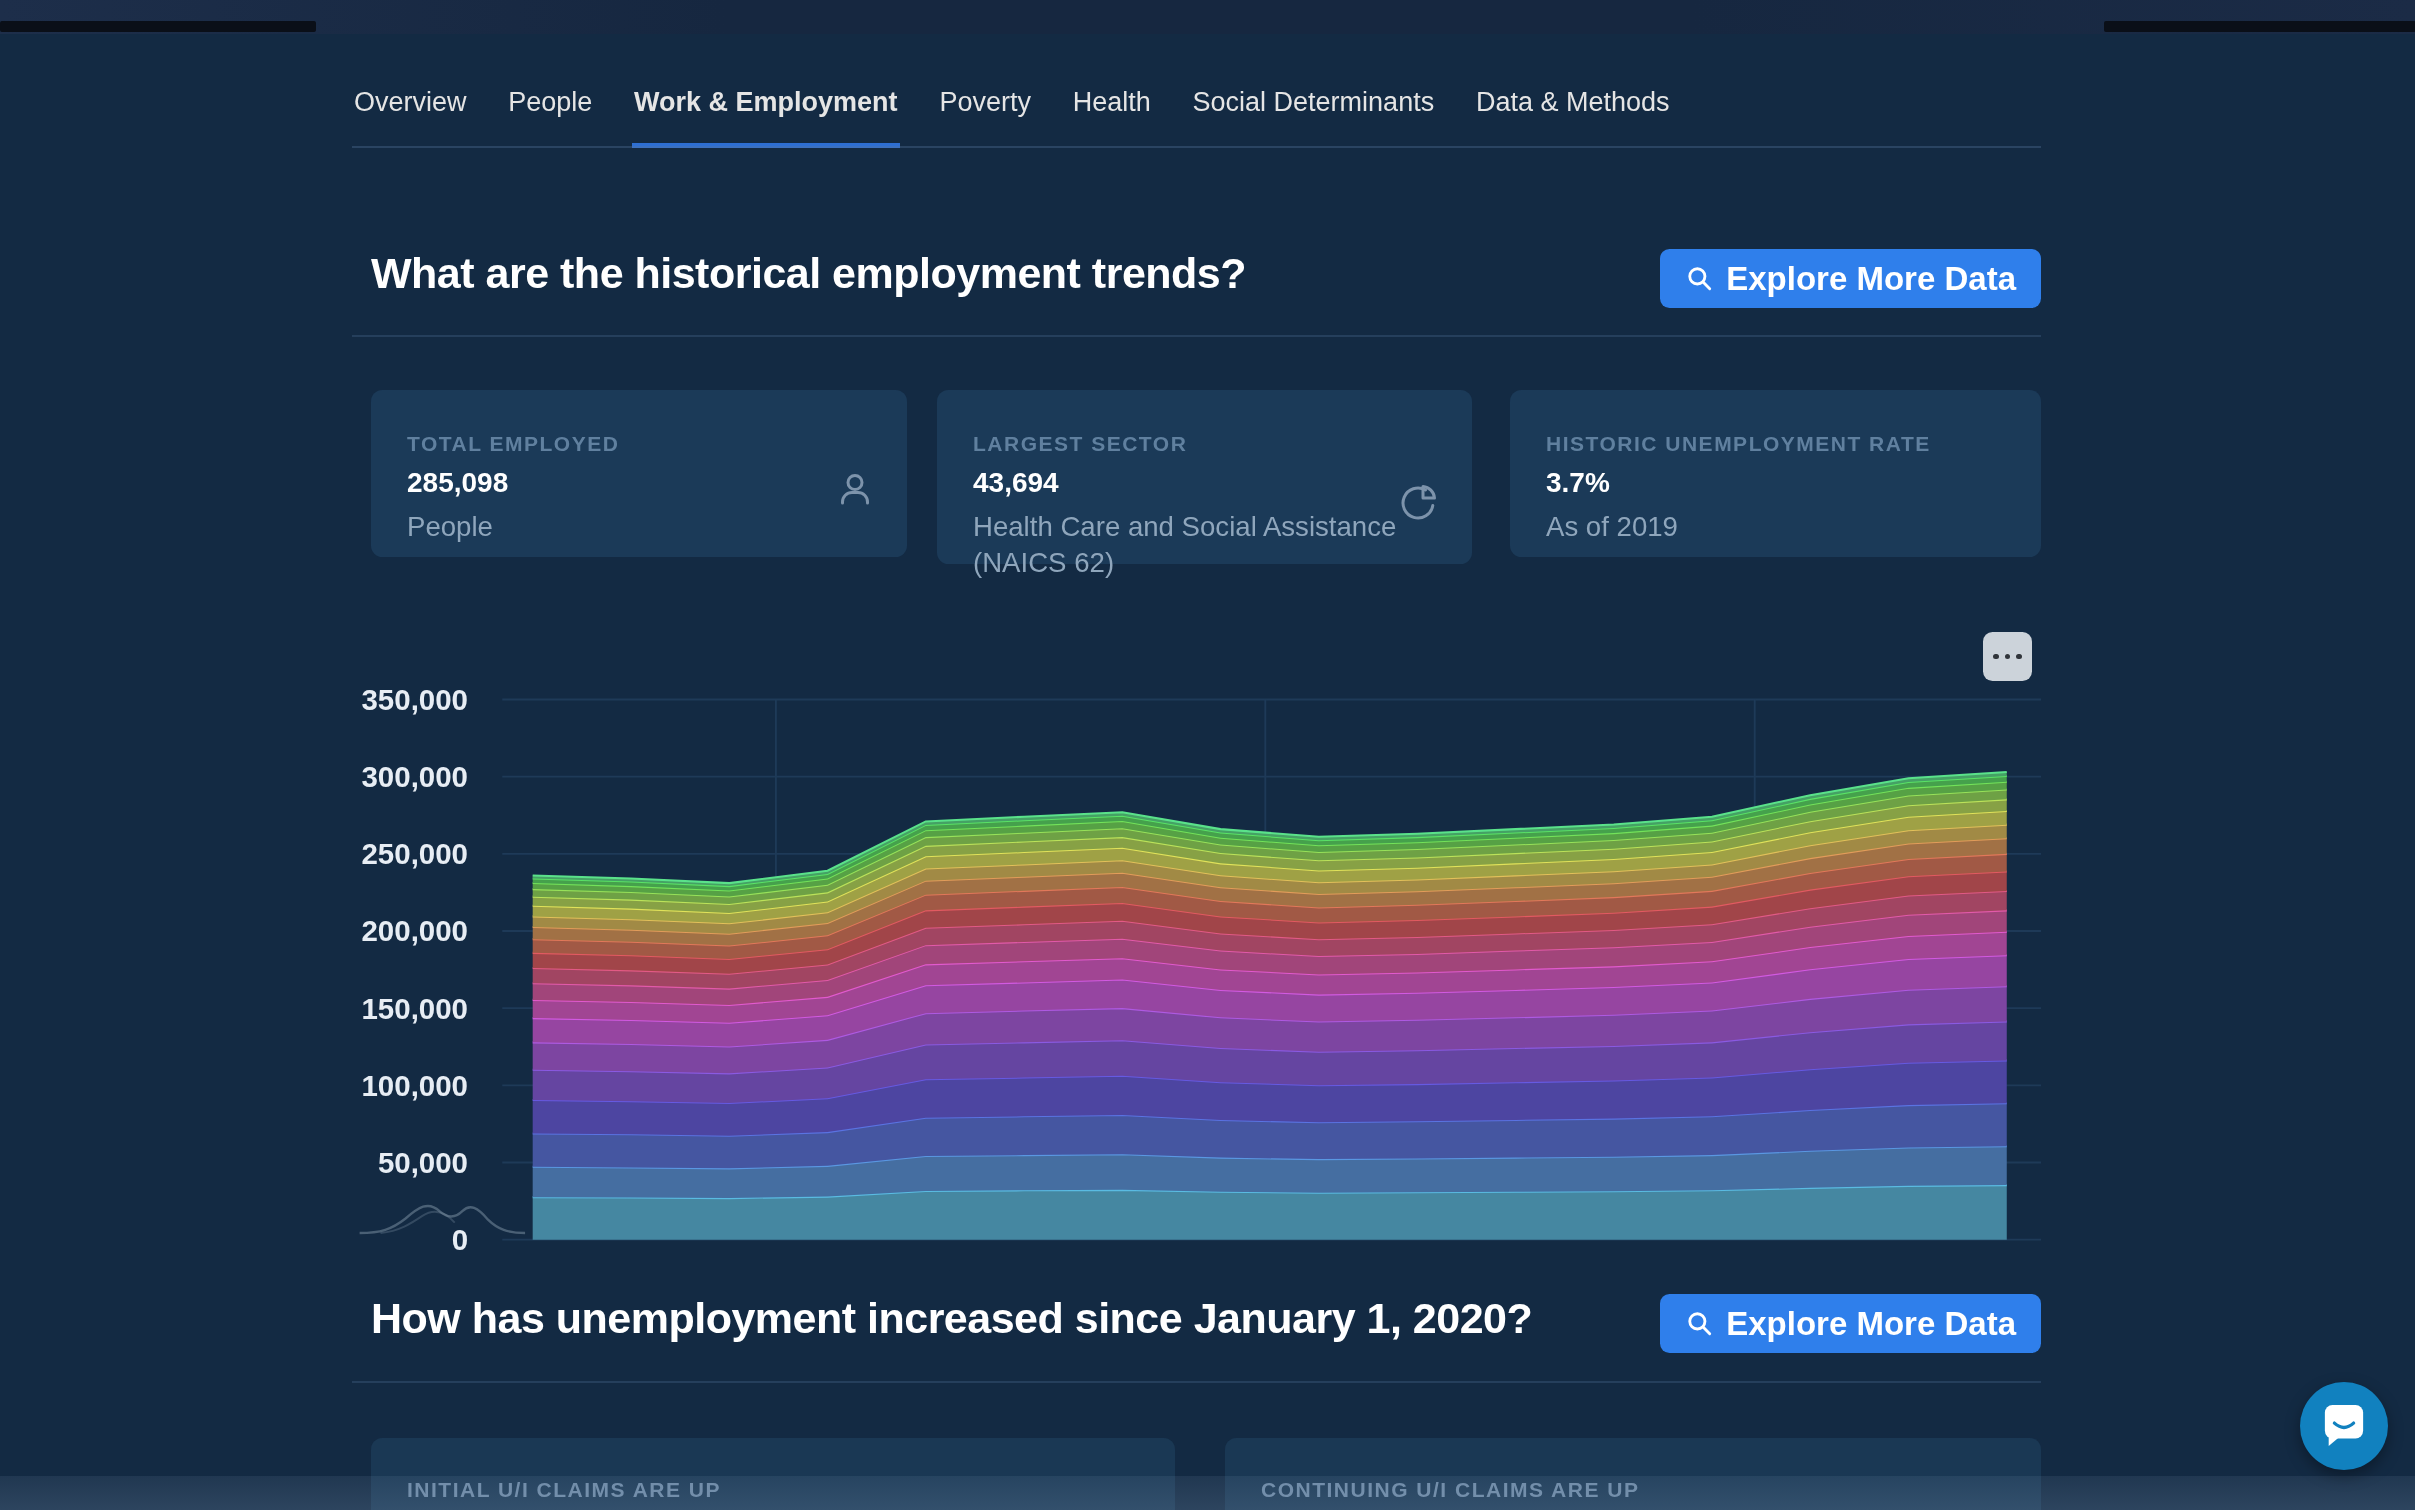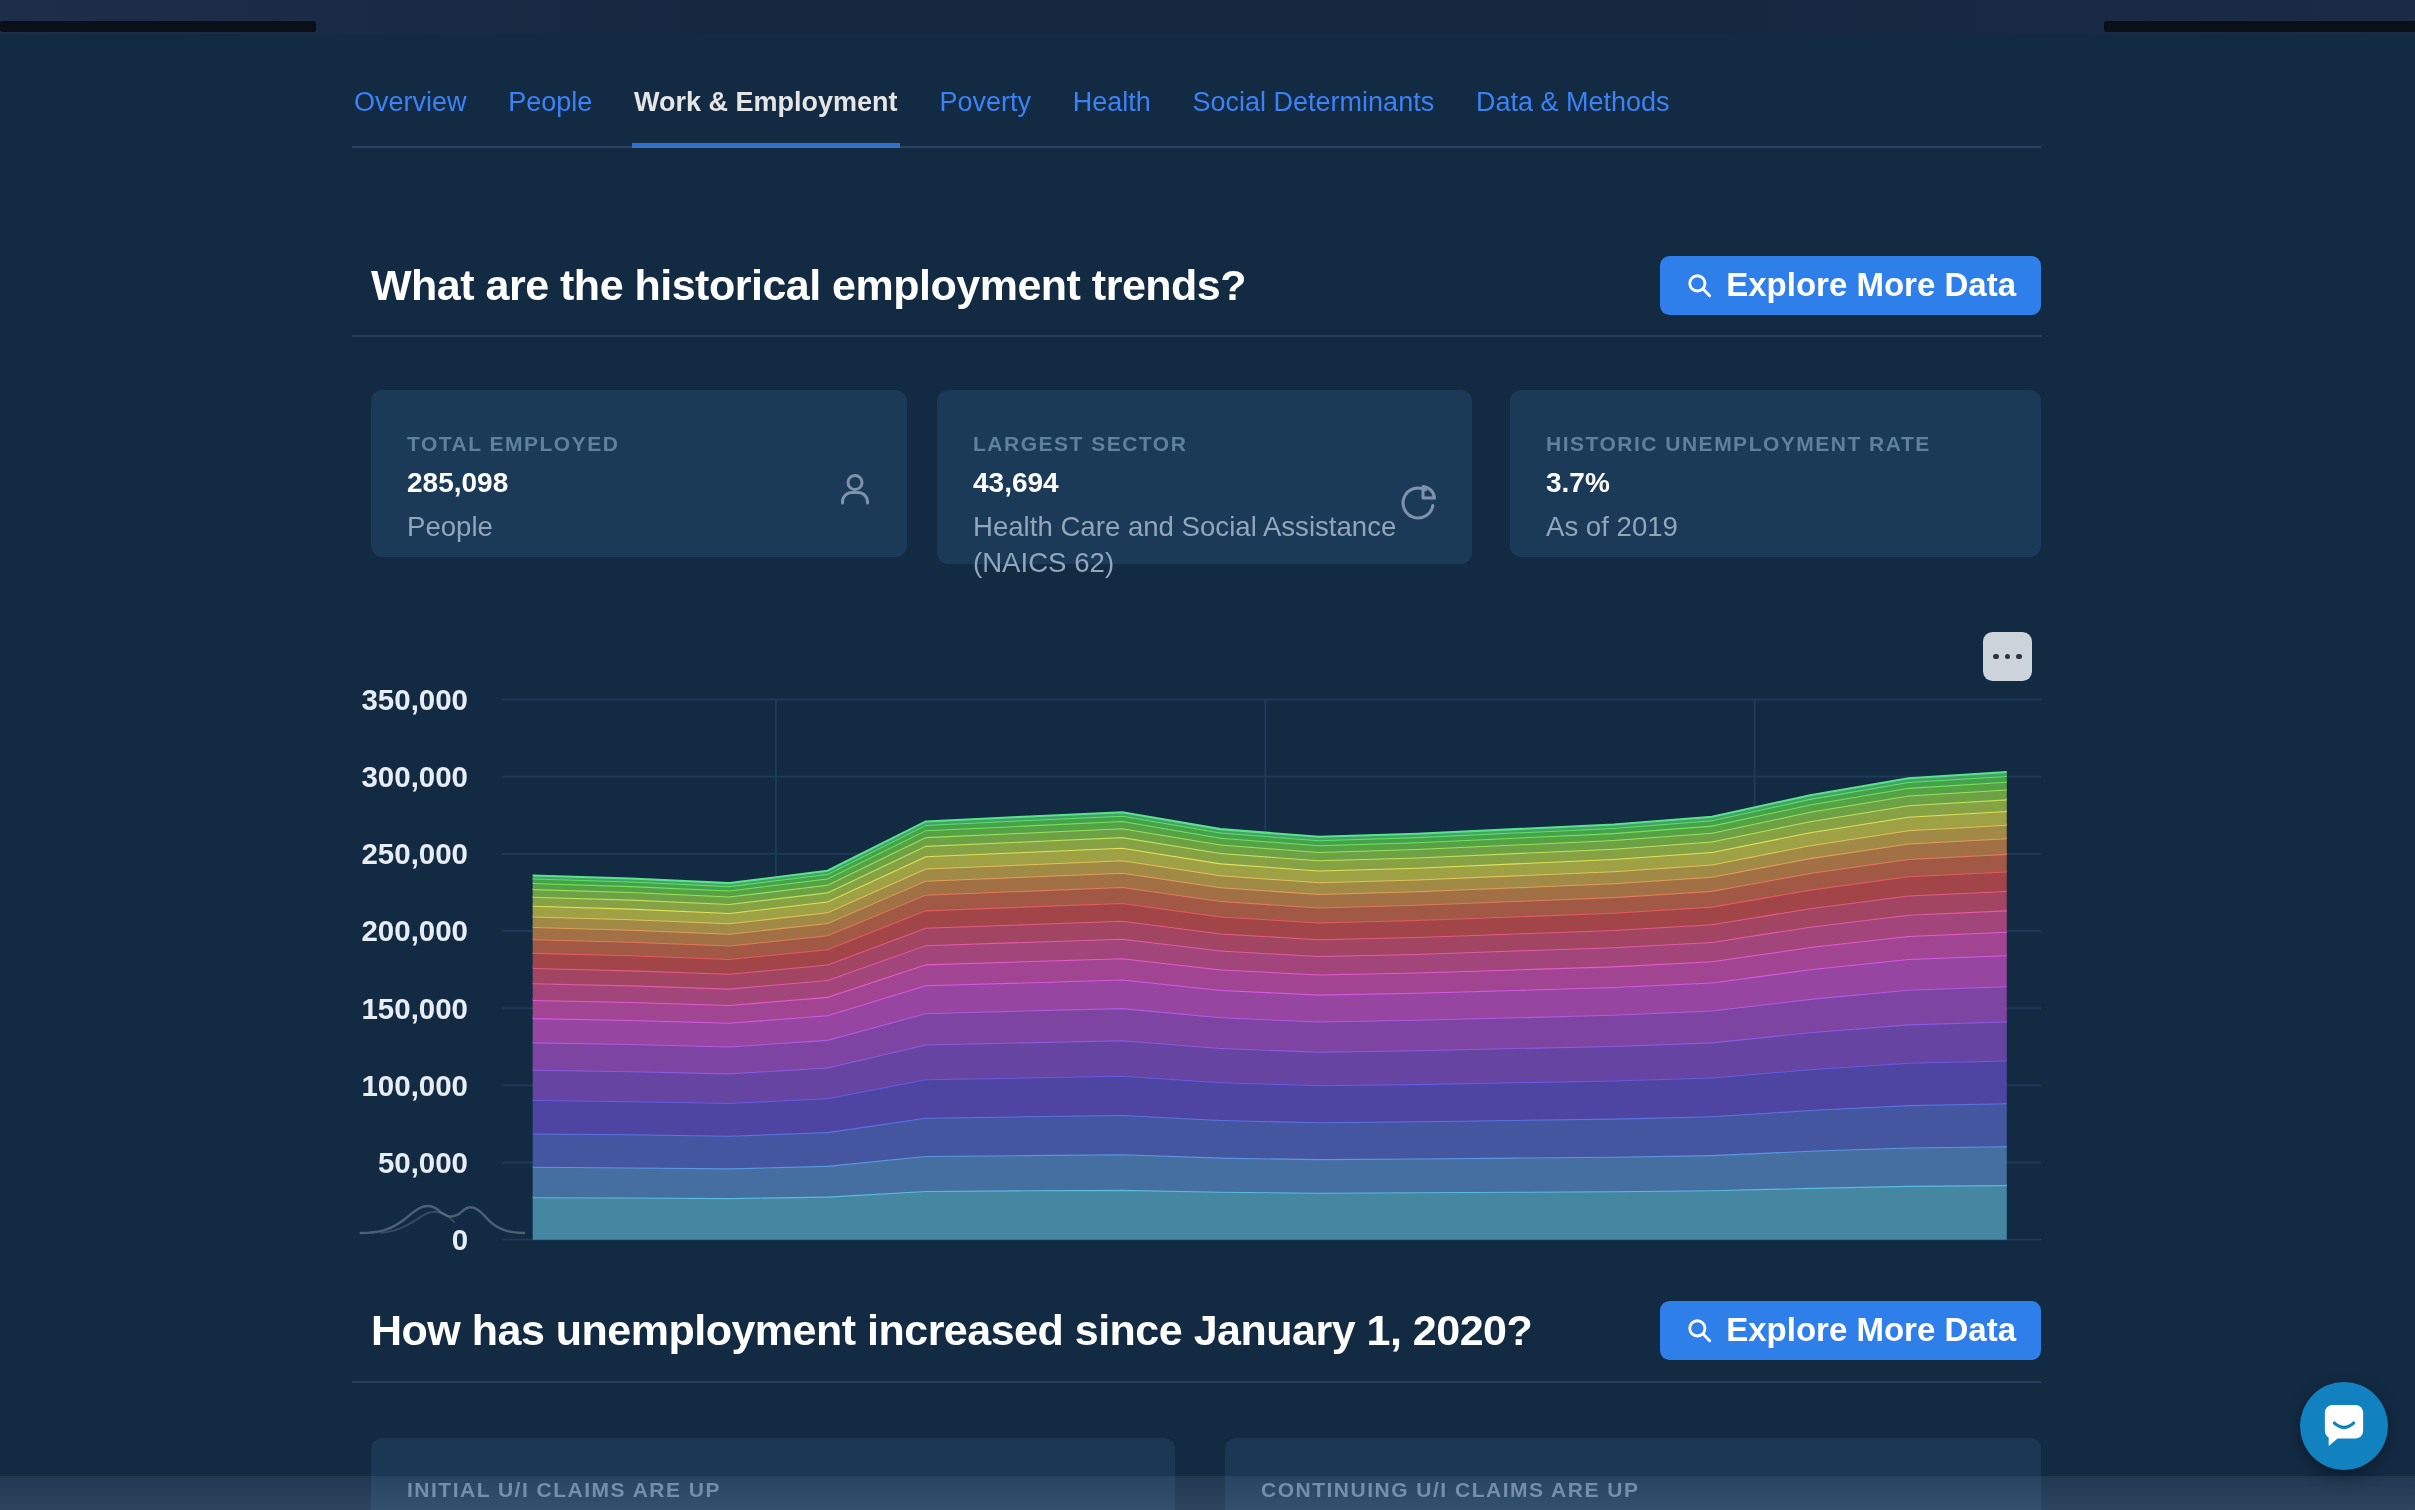--- a/index.html
+++ b/index.html
@@ -8,27 +8,27 @@
 
   
   .topbar{position:absolute;left:0;top:0;width:2416px;height:34px;
           background:linear-gradient(90deg,#1d2e4a,#162740 30%,#162740 70%,#1b2b46);}
   .artifact{position:absolute;top:21px;height:10.5px;background:#0a0f18;border-radius:1.9px;}
   .artifact.left{left:0;width:316px;}
   .artifact.right{right:0;width:312px;}
 
   
   .tabs{position:absolute;left:352px;top:57px;width:1689px;height:91px;display:flex;gap:38px;align-items:stretch;}
-  .tab{font-size:27px;color:#3b82f6;cursor:pointer;position:relative;display:flex;align-items:center;padding:0 1.9px;white-space:nowrap;}
+  .tab{font-size:27px;color:#e5e5e5;cursor:pointer;position:relative;display:flex;align-items:center;padding:0 1.9px;white-space:nowrap;}
   .tab.active{color:#e5e5e5;font-weight:700;}
   .tab.active::after{content:"";position:absolute;left:0;right:0;bottom:0;height:4.8px;background:#2e6fd3;}
   .tabs-divider{position:absolute;left:352px;top:146px;width:1689px;height:1.9px;background:rgba(86,118,157,0.35);}
 
   
-  .section-head{position:absolute;left:371px;width:1670px;height:72px;display:flex;align-items:center;justify-content:space-between;}
+  .section-head{position:absolute;left:371px;width:1670px;height:72px;display:flex;justify-content:space-between;}
   #head1{top:249px;} #head2{top:1294px;}
   .section-title{font-size:43px;color:#fff;font-weight:700;letter-spacing:-0.5px;margin:0;}
   .explore-btn{display:flex;align-items:center;gap:12.4px;background:#2f7feb;color:#fff;font-size:33px;font-weight:600;
                border:none;border-radius:9.5px;padding:0 25px;height:59px;font-family:inherit;cursor:pointer;flex:none;}
   .divider{position:absolute;left:352px;width:1689px;height:1.9px;background:rgba(86,118,157,0.28);}
   #div1{top:335px;} #div2{top:1381px;}
 
   
   .stat-card{position:absolute;top:390px;background:#1b3a58;border-radius:11.4px;padding:42px 36px;box-sizing:border-box;}
   .stat-label{font-size:21px;letter-spacing:1.5px;color:#60809f;font-weight:700;}

